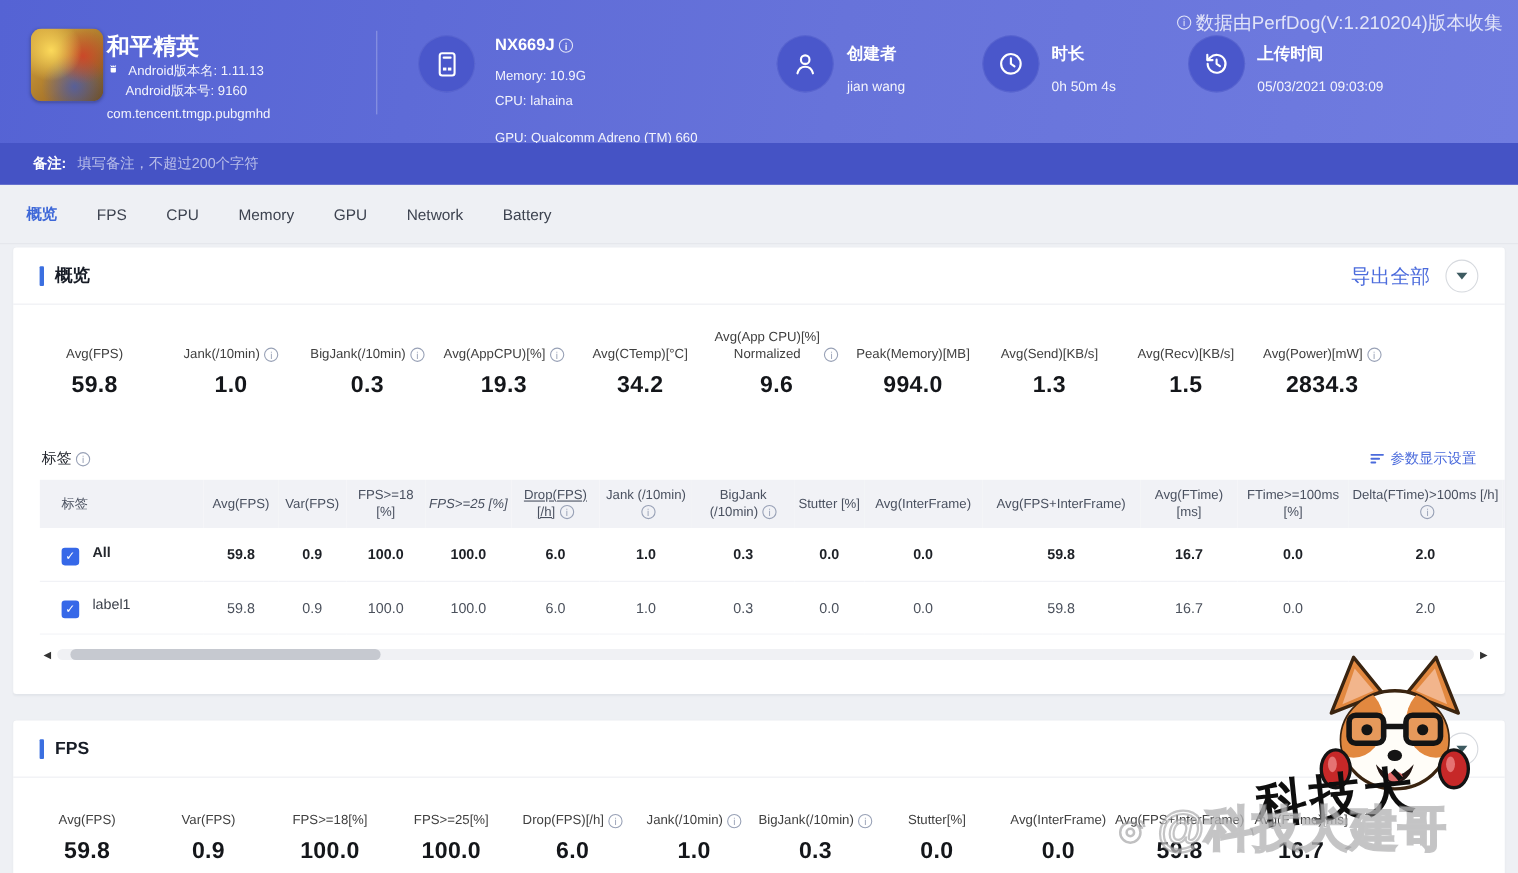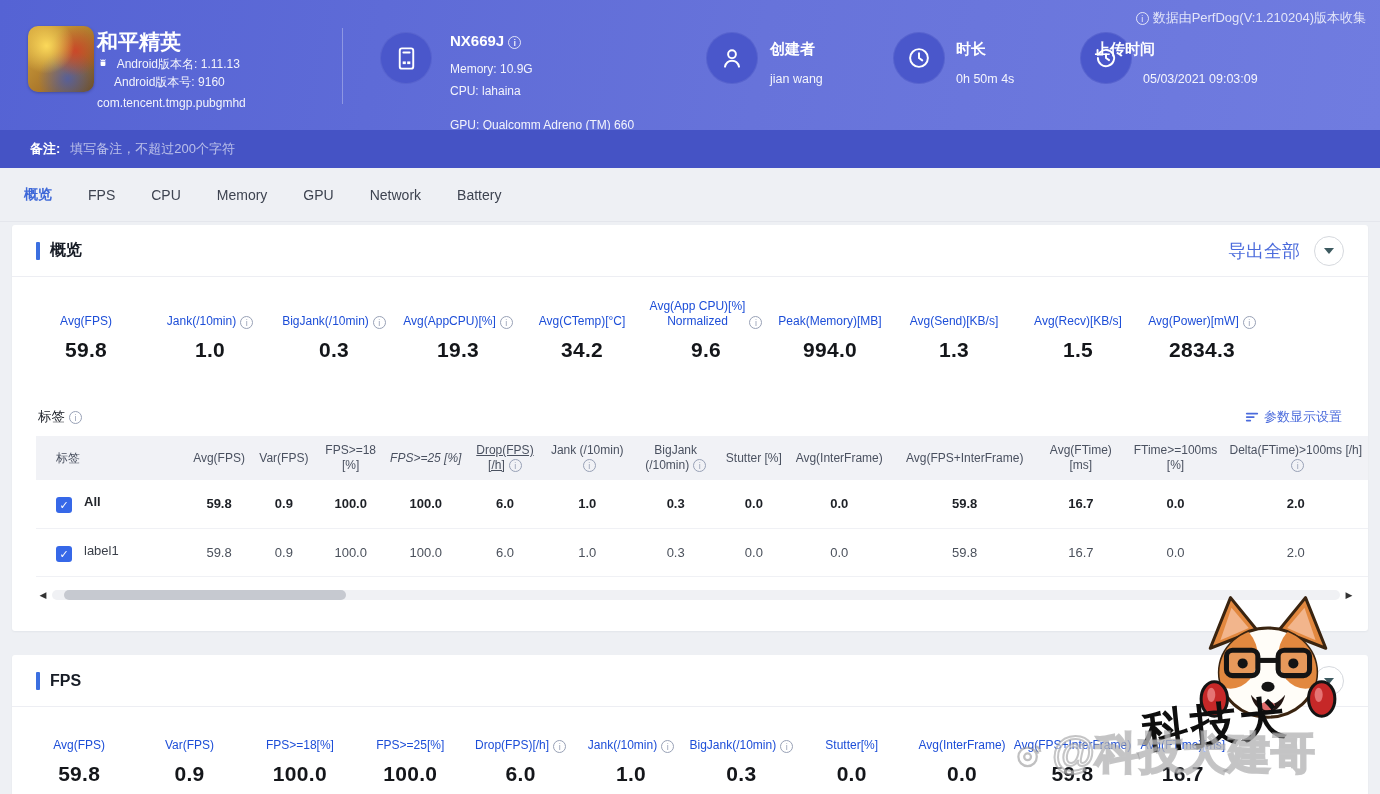--- a/index.html
+++ b/index.html
@@ -35,21 +35,21 @@
     position:absolute; width:52px; height:52px; border-radius:50%;
     background:#4a57cb; display:flex; align-items:center; justify-content:center;
     box-shadow: inset 0 0 0 1px rgba(255,255,255,.08);
   }
   .device-block .hcircle { left:380px; top:32px; }
   .device-name { position:absolute; left:450px; top:32px; font-size:15px; font-weight:bold; }
   .device-line { position:absolute; left:450px; font-size:12px; color:rgba(255,255,255,.92); }
   .dl1 { top:62px; } .dl2 { top:84px; } .dl3 { top:118px; }
   .meta-label { position:absolute; font-size:15px; font-weight:bold; }
   .meta-value { position:absolute; font-size:12.5px; color:rgba(255,255,255,.92); }
-  .version-note { position:absolute; right:14px; top:9px; font-size:13px; color:rgba(255,255,255,.8); display:flex; align-items:center; gap:4px;}
+  .version-note { position:absolute; right:14px; top:9px; font-size:17px; color:rgba(255,255,255,.8); display:flex; align-items:center; gap:4px;}
   .info-icon {
     display:inline-block; width:13px; height:13px; border:1px solid #98a1b6; border-radius:50%;
     color:#98a1b6; font-size:9px; line-height:12px; text-align:center; margin-left:4px; flex:0 0 auto;
   }
   .info-icon::after { content:"i"; }
   .info-icon.light { border-color:rgba(255,255,255,.8); color:rgba(255,255,255,.85); }
   
   .notice-bar {
     position:absolute; left:0; top:130px; width:1380px; height:38px;
     background:#4553c5; color:#fff; font-size:13px; line-height:38px; padding-left:30px;
@@ -81,21 +81,21 @@
   .export-link { color:#4b6bdc; font-size:18px; cursor:pointer; }
   .collapse-btn {
     width:30px; height:30px; border-radius:50%; border:1px solid #d6d9de; background:#fff;
     display:flex; align-items:center; justify-content:center; cursor:pointer;
   }
   .collapse-btn .tri { width:0; height:0; border-left:5px solid transparent; border-right:5px solid transparent; border-top:6px solid #3d5a60; }
   
   .stats-row { display:flex; padding:20px 104px 26px 12px; }
   #fps-card .stats-row { padding:14px 130px 20px 12px; }
   .stat { flex:1; text-align:center; min-width:0; }
-  .stat-label { min-height:32px; display:flex; align-items:flex-end; justify-content:center; font-size:12px; color:#1d4ed8; line-height:15px; }
+  .stat-label { min-height:32px; display:flex; align-items:flex-end; justify-content:center; font-size:12px; color:#404040; line-height:15px; }
   .stat-value { margin-top:9px; font-size:21px; font-weight:bold; color:#14161a; letter-spacing:.3px; }
   
   .labels-head { display:flex; align-items:center; padding:20px 26px 10px 26px; }
   .labels-title { font-size:13.5px; color:#20242c; display:flex; align-items:center; }
   .settings-link { margin-left:auto; color:#4b6bdc; font-size:13px; display:flex; align-items:center; gap:5px; cursor:pointer; }
   .table-wrap { margin-left:24px; overflow:hidden; width:1332px; }
   table { border-collapse:collapse; table-layout:fixed; width:1443px; }
   thead tr { background:#f1f2f6; }
   th { font-weight:normal; font-size:12px; color:#4a5160; padding:7px 3px; line-height:15px; text-align:center; height:44px; }
   th.col-first { width:145px; text-align:left; padding-left:20px; }
@@ -190,21 +190,21 @@
   </div>
 
   <div class="upload-block">
     <div class="hcircle" style="left:1080px; top:32px;">
       <svg viewBox="0 0 24 24" width="26" height="26" fill="none" stroke="#fff" stroke-width="1.8" stroke-linecap="round" stroke-linejoin="round">
           <path d="M4.5 12a7.5 7.5 0 1 0 2.2-5.3L4.5 8.9"></path>
           <path d="M4.2 4.5v4.4h4.4"></path>
           <path d="M12 8.5V12l2.8 2"></path>
         </svg>
     </div>
-    <div class="meta-label" style="left:1095px; top:40px;">上传时间</div>
+    <div class="meta-label" style="left:1143px; top:40px;">上传时间</div>
     <div class="meta-value" style="left:1143px; top:72px;">05/03/2021 09:03:09</div>
   </div>
 
   <div class="version-note">
     <span class="info-icon light" style="margin-left:0"></span>
     <span>数据由PerfDog(V:1.210204)版本收集</span>
   </div>
 </div>
 
 <div class="notice-bar">

